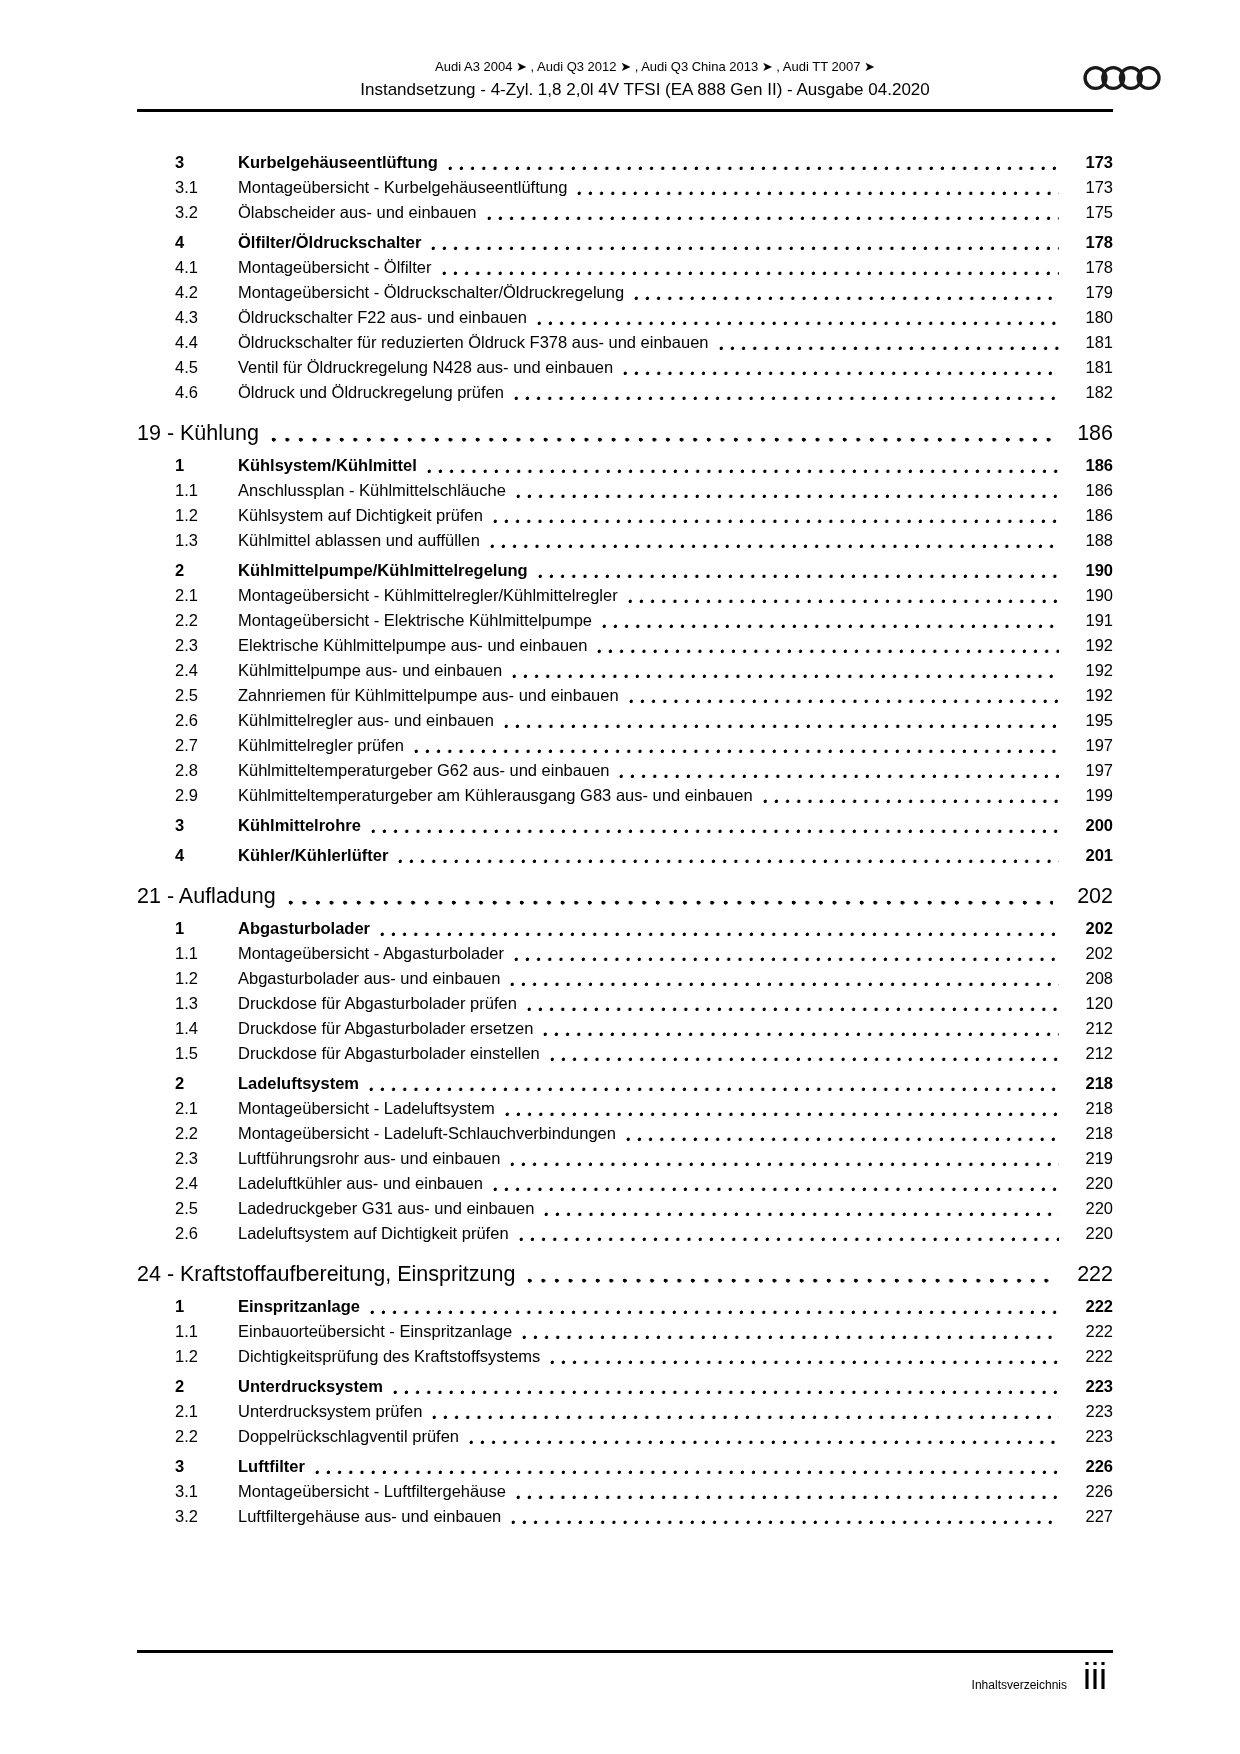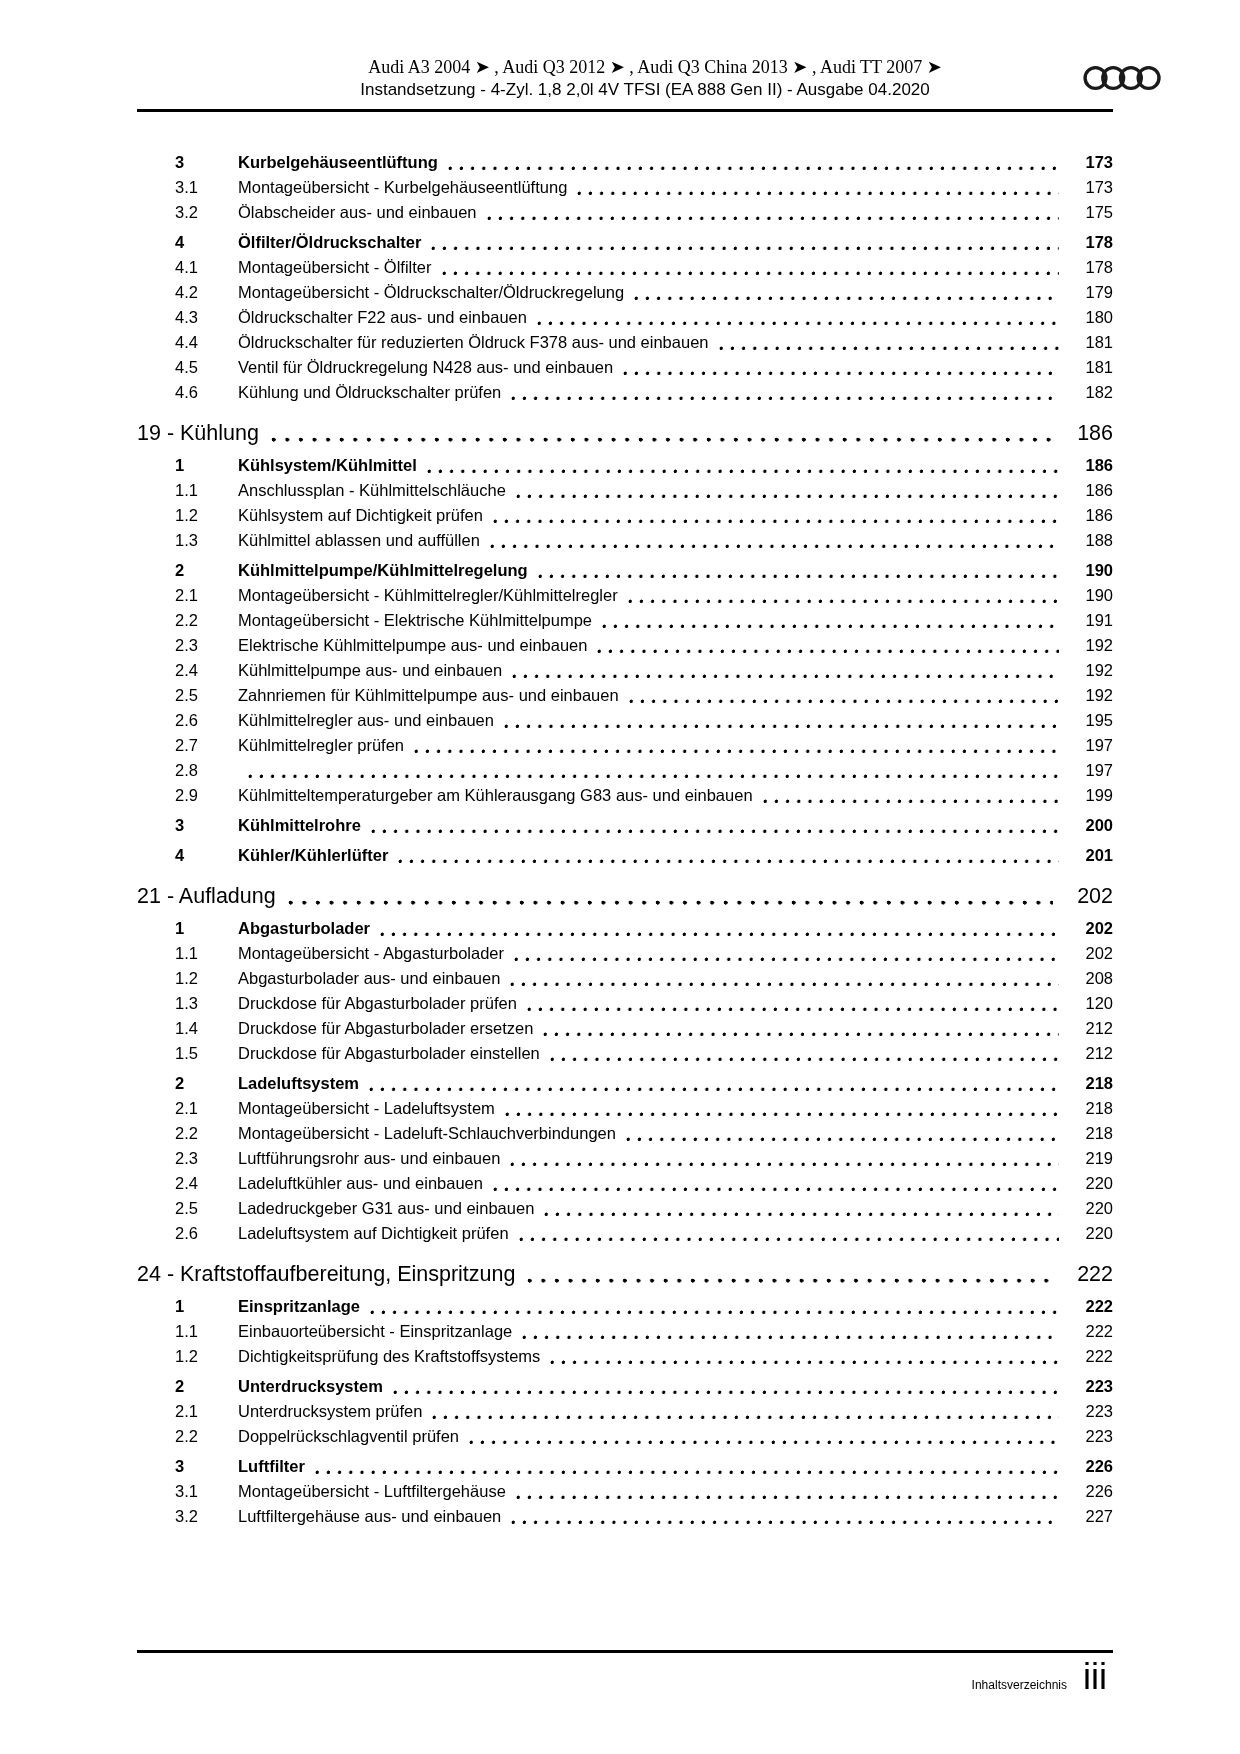--- a/index.html
+++ b/index.html
@@ -27,25 +27,24 @@
     width: 976px;
   }
 
   
   .header {
     position: relative;
     padding-top: 56px;
   }
   .header-line1 {
     text-align: center;
-    font-size: 18px;
+    font-size: 13px;
     line-height: 22px;
     padding-left: 60px;   
     white-space: nowrap;
-    font-family: Liberation Serif, serif;
   }
   .header-line2 {
     text-align: center;
     font-size: 17px;
     line-height: 24px;
     padding-left: 40px;
     white-space: nowrap;
   }
   .audi-logo {
     position: absolute;
@@ -214,21 +213,21 @@
           <span class="page-num">181</span>
         </div>
         <div class="row">
           <span class="num">4.5</span>
           <span class="title">Ventil für Öldruckregelung N428 aus- und einbauen</span>
           <span class="leader"></span>
           <span class="page-num">181</span>
         </div>
         <div class="row">
           <span class="num">4.6</span>
-          <span class="title">Kühlung und Öldruckschalter prüfen</span>
+          <span class="title">Öldruck und Öldruckregelung prüfen</span>
           <span class="leader"></span>
           <span class="page-num">182</span>
         </div>
         <div class="chapter-row">
           <span class="chapter-title">19 - Kühlung</span>
           <span class="leader"></span>
           <span class="page-num">186</span>
         </div>
         <div class="row bold">
           <span class="num">1</span>
@@ -297,20 +296,21 @@
           <span class="page-num">195</span>
         </div>
         <div class="row">
           <span class="num">2.7</span>
           <span class="title">Kühlmittelregler prüfen</span>
           <span class="leader"></span>
           <span class="page-num">197</span>
         </div>
         <div class="row">
           <span class="num">2.8</span>
+          <span class="title">Kühlmitteltemperaturgeber G62 aus- und einbauen</span>
           <span class="leader"></span>
           <span class="page-num">197</span>
         </div>
         <div class="row">
           <span class="num">2.9</span>
           <span class="title">Kühlmitteltemperaturgeber am Kühlerausgang G83 aus- und einbauen</span>
           <span class="leader"></span>
           <span class="page-num">199</span>
         </div>
         <div class="row bold">

